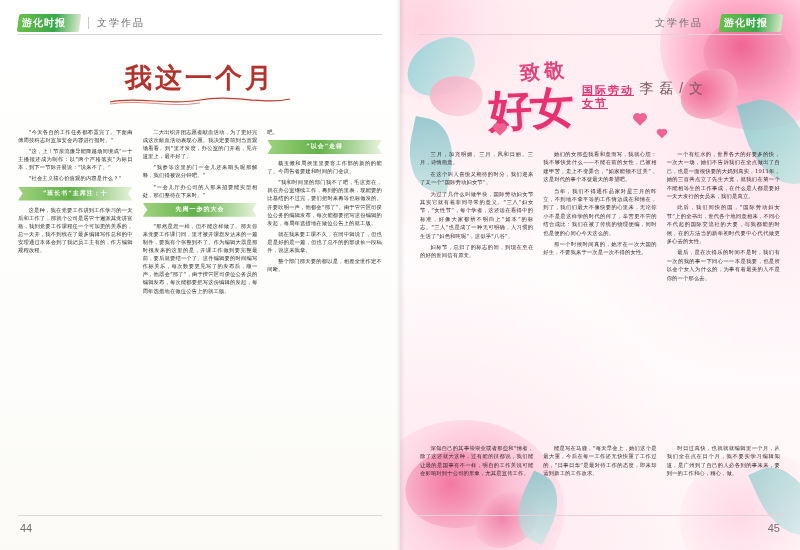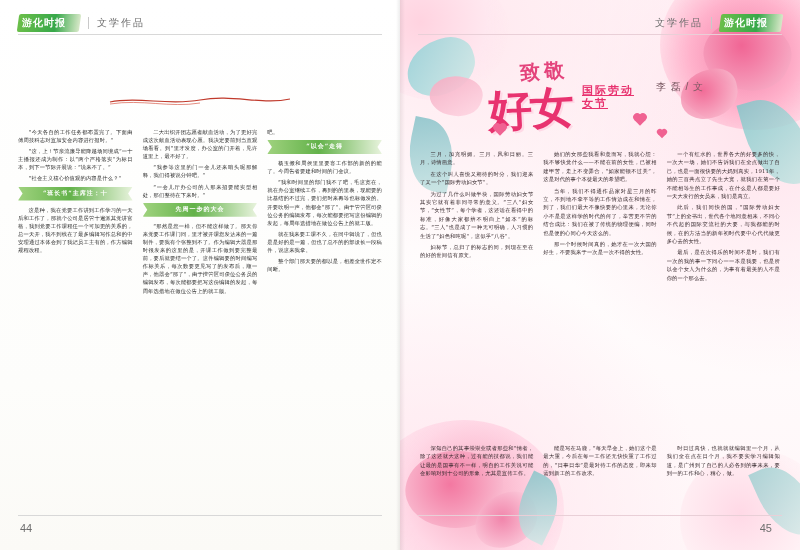--- a/index.html
+++ b/index.html
@@ -97,21 +97,21 @@
     text-align:center;
     font-family:"DejaVu Serif", serif;
     font-size:6px; font-weight:bold; color:#ffffff; letter-spacing:1px;
   }
 
   .folio {
     position:absolute; bottom:16px;
     font-size:11px; color:#6f6f6f; font-family:Liberation Sans, sans-serif;
   }
   .folio-left { left:20px; }
-  .folio-right { right:28px;text-align:center; }
+  .folio-right { right:20px;text-align:center; }
 
   .lp-bottomline {
     position:absolute; left:18px; right:18px; bottom:34px;
     border-bottom:1px solid #d8d8d8;
   }
 
   
   .page-right {
     position:relative;
     width:400px; height:550px;
@@ -155,21 +155,21 @@
     transform:rotate(-3deg);
   }
   .title-stack {
     position:absolute; left:182px; top:32px;
     font-family:"DejaVu Serif", serif;
     font-size:11px; font-weight:bold; color:#e8326f;
     line-height:13px; letter-spacing:2px;text-decoration:underline;
   }
   .rp-author {
     position:absolute; right:96px; top:28px;
-    font-size:10px; color:#7a5a63; letter-spacing:1px;
+    font-size:14px; color:#7a5a63; letter-spacing:1px;
   }
   .heart {
     position:absolute; width:8px; height:8px; background:#f06292;
     transform:rotate(-45deg);
   }
   .heart:before, .heart:after {
     content:""; position:absolute; width:8px; height:8px; background:#f06292; border-radius:50%;
   }
   .heart:before { top:-4px; left:0; }
   .heart:after { top:0; left:4px; }
@@ -216,20 +216,21 @@
 
     <div class="lp-header">
       <div class="logo-badge">
         <span>游化时报</span>
       </div>
       <div class="lp-divider-v"></div>
       <div class="logo-sub">文学作品</div>
     </div>
     <div class="lp-topline"></div>
 
+    <div class="lp-title">我这一个月</div>
     <div class="lp-title-rule">
       <svg width="184" height="9" viewBox="0 0 184 9" xmlns="http://www.w3.org/2000/svg">
         <path d="M2 6 C 30 0, 60 10, 92 4 C 124 -2, 154 9, 182 3" stroke="#c0392b" stroke-width="1.2" fill="none"></path>
         <path d="M2 8 C 34 3, 62 12, 92 7" stroke="#d95b4a" stroke-width="0.7" fill="none"></path>
       </svg>
     </div>
 
     <div class="lp-cols">
 
       <div class="lp-col">

